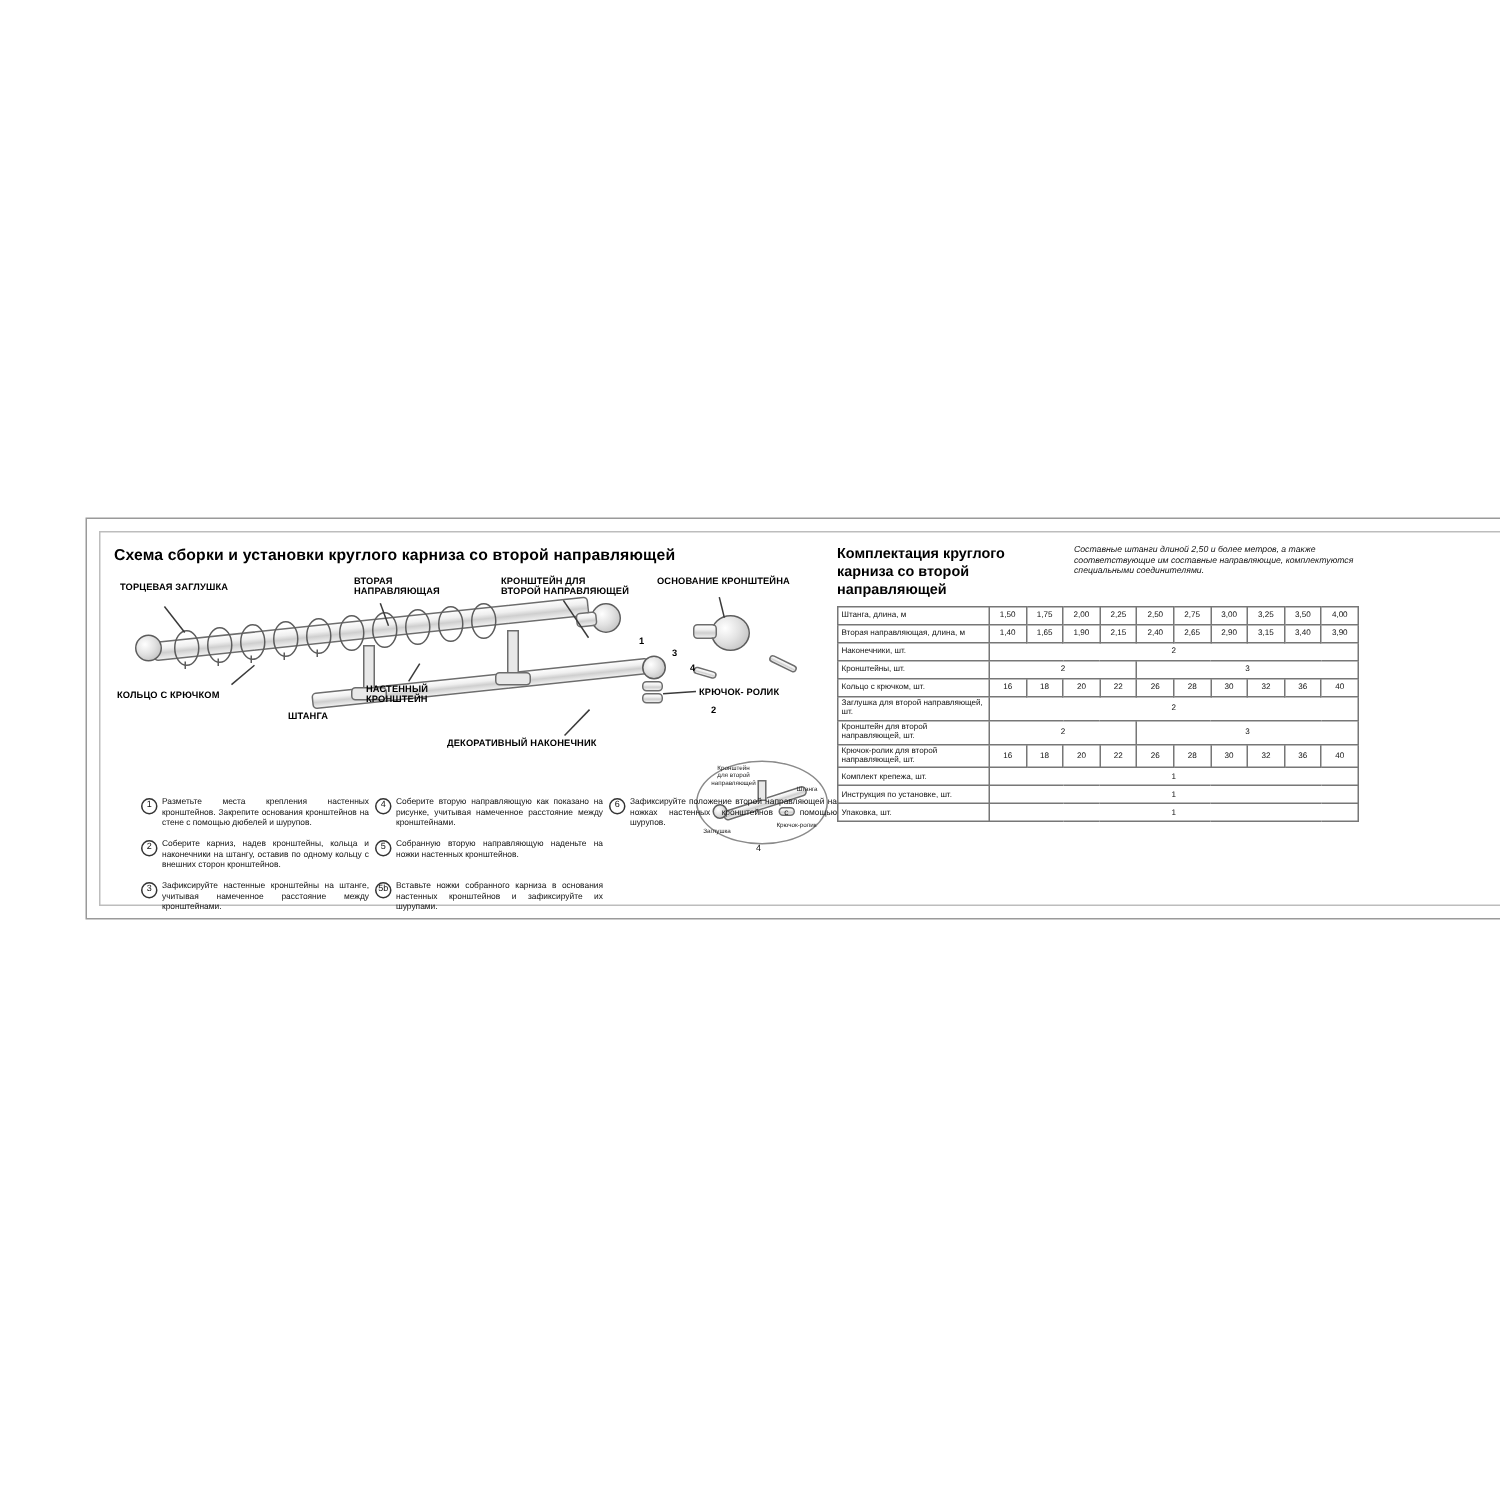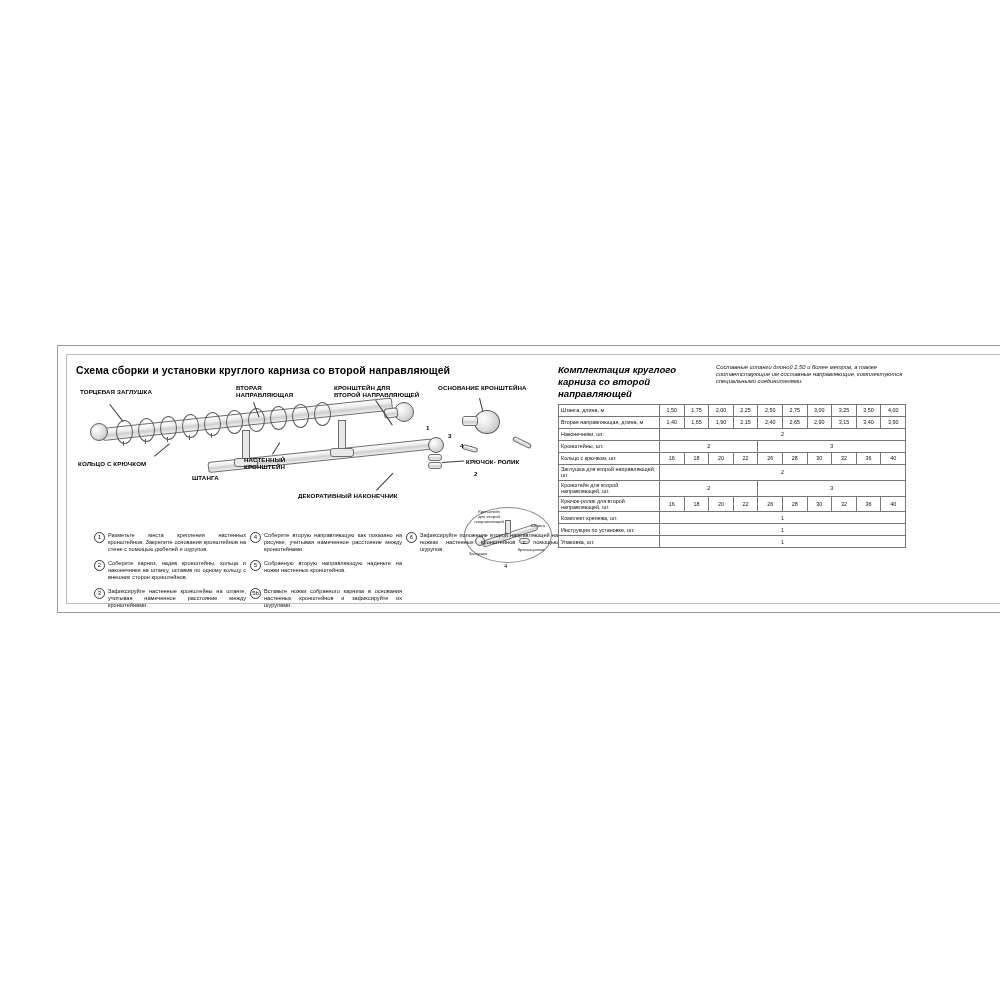--- a/index.html
+++ b/index.html
@@ -177,21 +177,20 @@
     position: absolute;
     left: 500px;
     top: 18px;
     width: 348px;
     height: 232px;
   }
   #table-heading {
     position: absolute;
     left: 0; top: 0;
     width: 152px;
-    font-style: italic;
     font-size: 9.6px;
     line-height: 12px;
     font-weight: bold;
     color: #000;
   }
   #table-note {
     position: absolute;
     left: 158px;
     top: 0;
     width: 188px;

